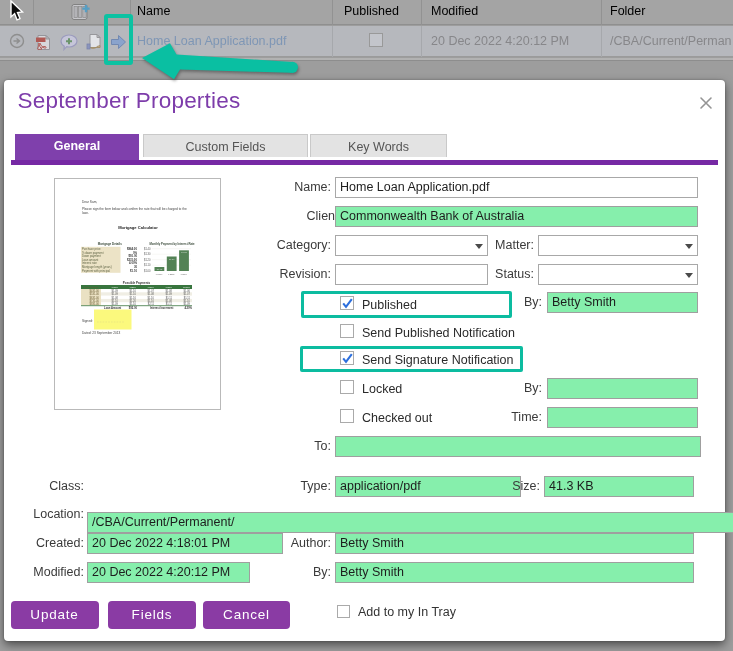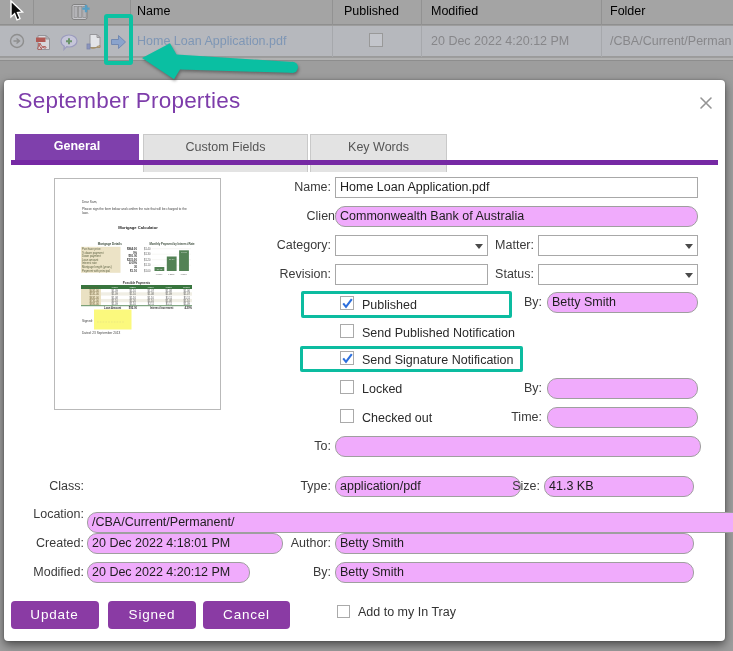--- a/index.html
+++ b/index.html
@@ -17,31 +17,31 @@
   #trow .txt { position:absolute; left:137px; top:8px; font-size:12.5px; color:#7e96b5; }
   #rowck { position:absolute; left:369px; top:7px; width:14px; height:14px; background:#c3c5cb; border:1px solid #999; }
 
   
   #dlg { left:4px; top:80px; width:721px; height:561px; background:#fff; border-radius:4px;
          box-shadow:0 4px 10px rgba(0,0,0,.5), 0 0 2px rgba(0,0,0,.3); }
   #dlg * { position:absolute; }
   #title { left:13.5px; top:8px; font-size:22.5px; color:#7d3caa; letter-spacing:0.2px; }
   #close { left:694px; top:13px; font-size:17px; color:#979797; }
 
-  .tab { top:54px; height:38px; font-size:12.5px; text-align:center; line-height:24px; }
+  .tab { top:54px; height:23px; font-size:12.5px; text-align:center; line-height:24px; }
   #tab1 { left:11px; width:124px; height:25.5px; background:#7f40ac; color:#fff; font-weight:bold; }
   #tab2 { left:139px; width:165px; background:#e3e3e3; border:1px solid #c9c9c9; border-bottom:none; color:#555; }
   #tab3 { left:306px; width:137px; background:#e3e3e3; border:1px solid #c9c9c9; border-bottom:none; color:#555; }
   #tbar { left:6.5px; top:79.5px; width:707px; height:5px; background:#7629a4; }
 
   
   .lbl { font-size:12.5px; color:#3a3a3a; text-align:right; height:21px; line-height:21px; }
   .fld { height:21px; border:1px solid #a8a8a8; background:#fff; font-size:12.5px; color:#1d1d1d;
          line-height:19px; padding-left:4px; white-space:nowrap; overflow:hidden; }
-  .grey { background:#f0abfc; border-color:#9f9f9f;border-radius:10px; }
+  .grey { background:#86efac; border-color:#9f9f9f; }
   .drop::after { content:""; position:absolute; right:4.5px; top:8px; width:0; height:0;
                  border-left:4px solid transparent; border-right:4px solid transparent; border-top:5px solid #4a4a4a; }
   .ck { width:14px; height:14px; background:#fff; border:1.5px solid #aaa; }
   .cklbl { font-size:12.5px; color:#2a2a2a; }
   .tealbox { border:3px solid #0cbca0; border-radius:2px; }
   
 
   .btn { top:521px; height:28px; background:#8a3ba4; border-radius:4px; color:#fff; font-size:13.5px;
          text-align:center; line-height:28px; letter-spacing:0.8px; }
 </style>
@@ -292,21 +292,21 @@
   <div class="fld grey" style="left:83px;top:452.9px;width:196px">20 Dec 2022 4:18:01 PM</div>
   <div class="lbl" style="left:240px;top:452.9px;width:87px">Author:</div>
   <div class="fld grey" style="left:331px;top:452.9px;width:359px">Betty Smith</div>
 
   <div class="lbl" style="left:10px;top:481.6px;width:70px">Modified:</div>
   <div class="fld grey" style="left:83px;top:481.6px;width:163px">20 Dec 2022 4:20:12 PM</div>
   <div class="lbl" style="left:240px;top:481.6px;width:87px">By:</div>
   <div class="fld grey" style="left:331px;top:481.6px;width:359px">Betty Smith</div>
 
   <div class="btn" style="left:6.5px;width:88px">Update</div>
-  <div class="btn" style="left:104px;width:88px">Signed</div>
+  <div class="btn" style="left:104px;width:88px">Fields</div>
   <div class="btn" style="left:199px;width:87px">Cancel</div>
   <div class="ck" style="left:333px;top:525px;width:13px;height:13px"></div>
   <div class="cklbl" style="left:354px;top:525px;color:#333">Add to my In Tray</div>
 </div>
 
 <div class="abs" style="left:104px;top:14px;width:29px;height:51px;border:4px solid #0cc2a2;border-radius:3px"></div>
 
 <svg class="abs" style="left:135px;top:39px" width="170" height="50" viewBox="0 0 170 50">
   <g fill="#0abfa2" style="filter:drop-shadow(1.5px 2.5px 1.5px rgba(40,40,40,0.45))">
     <path d="M7 19 L35 4.3 L41.5 15.5 L157.6 22.9 L156.2 33.8 L45 30.4 L39 40.2 Z"></path>

